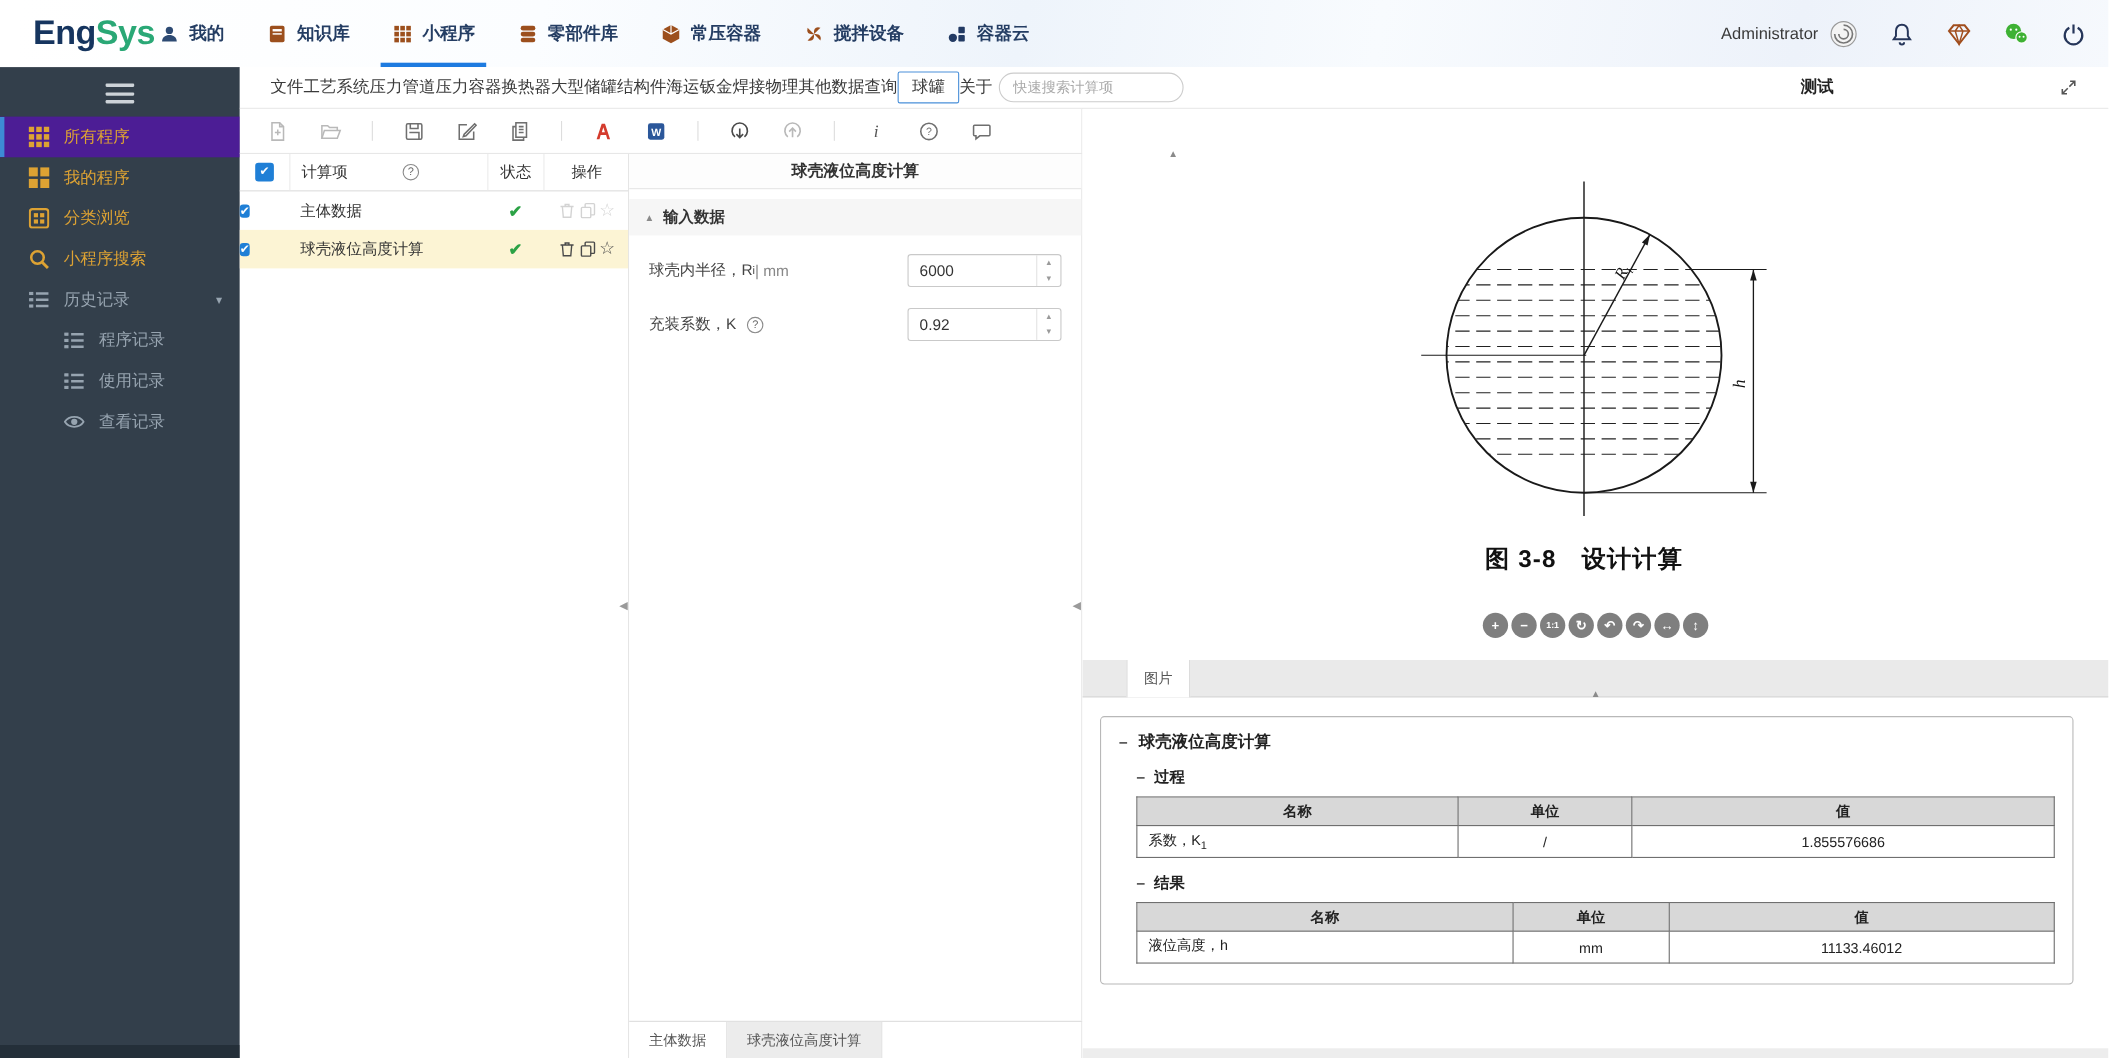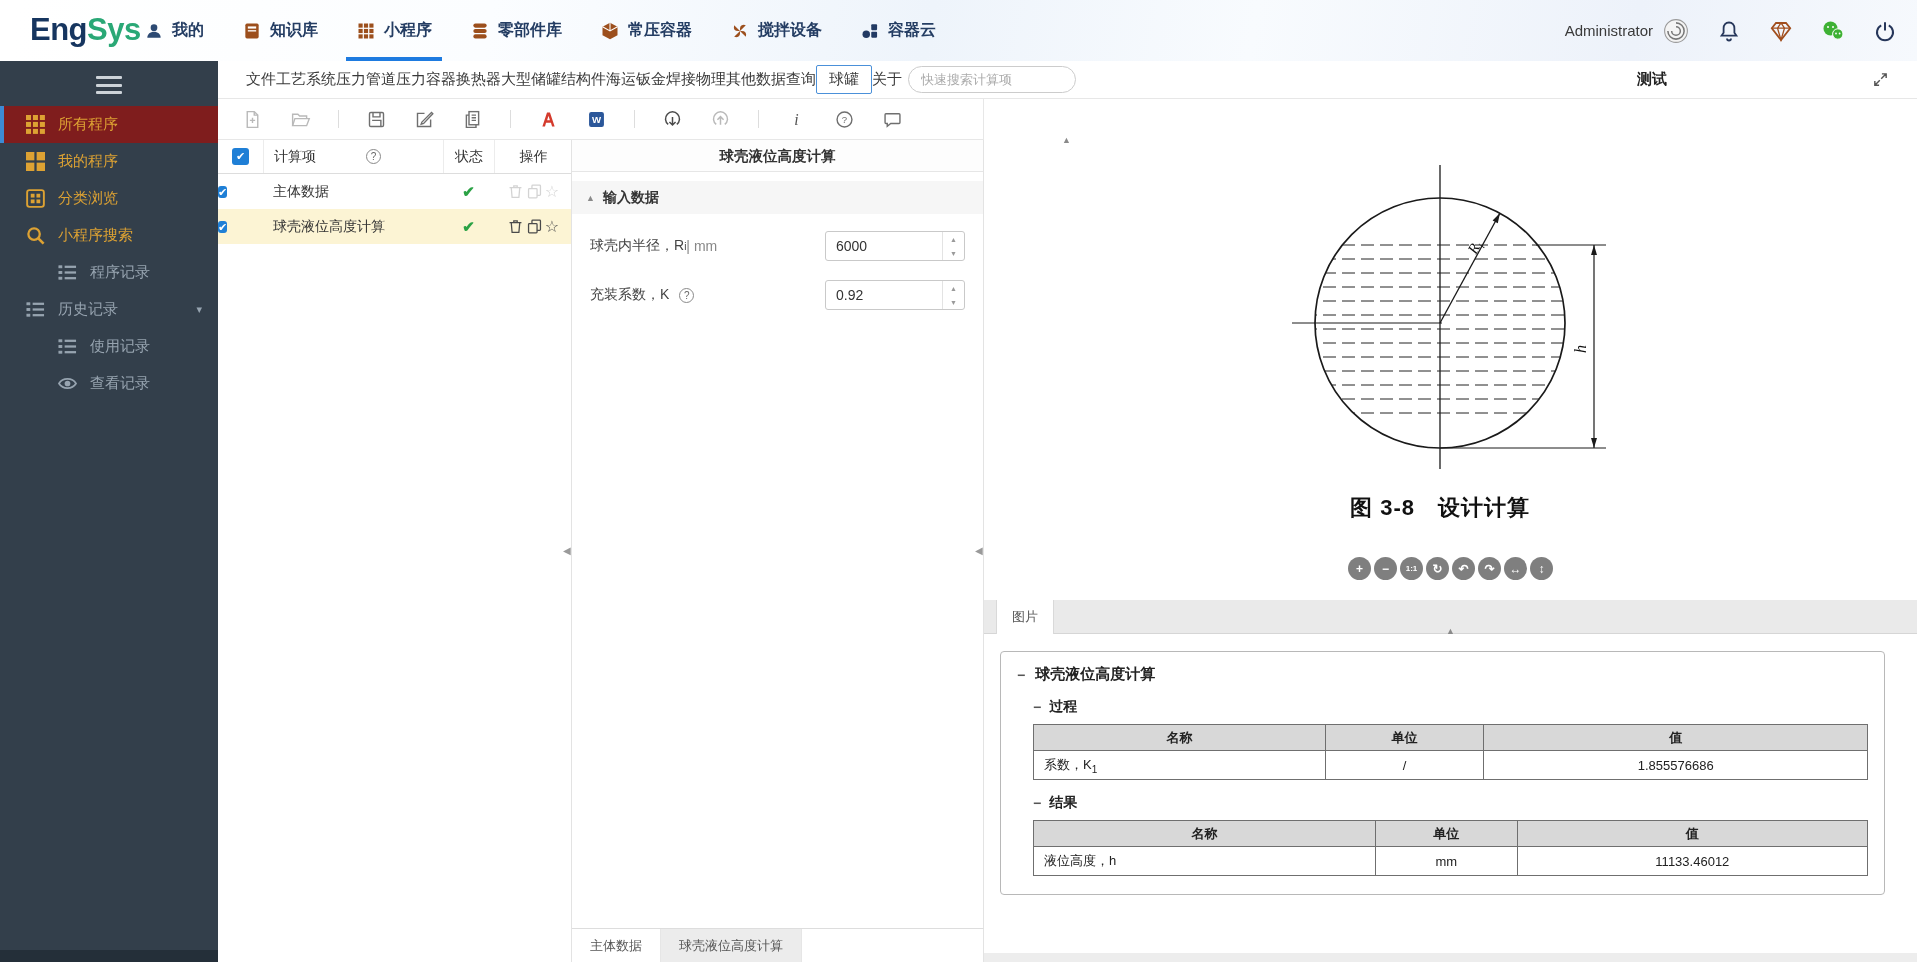--- a/index.html
+++ b/index.html
@@ -20,21 +20,21 @@
   .username { font-size:15px; color:#3a3a3a; }
   .tr-icon { width:24px; height:24px; cursor:pointer; }
   .avatar { width:26px; height:26px; margin-left:-18px; cursor:pointer; }
 
   
   #sidebar { position:absolute; top:61px; left:0; width:218px; bottom:0; background:#333f4b; }
   .burger { width:26px; margin:15px auto 12px; cursor:pointer; }
   .burger div { height:3px; background:#cdd3d8; margin:4.5px 0; border-radius:1px; }
   .side-item { height:37px; display:flex; align-items:center; padding:0 16px 0 26px; gap:13px; font-size:15px; color:#dda233; cursor:pointer; }
   .side-item .sicon { width:19px; height:19px; flex:none; color:#dda233; }
-  .side-item.active { background:#7f1d1d; box-shadow:inset 4px 0 0 #3d8bd4; }
+  .side-item.active { background:#4c1d95; box-shadow:inset 4px 0 0 #3d8bd4; }
   .side-item.muted, .side-item.muted .sicon { color:#97a4b0; }
   .side-item.child { padding-left:58px; }
   .chev { margin-left:auto; font-size:11px; color:#97a4b0; }
   #sidebar-bottom { position:absolute; bottom:0; left:0; right:0; height:12px; background:#242f39; }
 
   
   #tabsrow { position:absolute; top:61px; left:218px; right:0; height:38px; background:#fff; border-bottom:1px solid #e7e7e7; display:flex; align-items:center; padding-left:28px; font-size:15px; color:#3a3a3a; }
   .tab { cursor:pointer; white-space:nowrap; }
   .tab.active { border:1px solid #4a90d9; padding:4px 12px; border-radius:2px; }
   .quick-search { width:168px; height:27px; border:1px solid #ccc; border-radius:14px; padding:0 12px; font-size:13px; color:#666; margin-left:6px; outline:none; font-family:inherit; }
@@ -89,21 +89,21 @@
   .collapse-w { position:absolute; top:545px; font-size:10px; color:#9a9a9a; cursor:pointer; z-index:5; }
 
   
   #rightpanel { position:absolute; top:99px; left:984px; right:0; bottom:0; background:#fff; overflow:hidden; }
   .rp-top-arrow { position:absolute; top:36px; left:78px; font-size:9px; color:#8a8a8a; cursor:pointer; }
   #fig { position:absolute; left:280px; top:58px; width:380px; height:322px; }
   .fig-caption { position:absolute; top:394px; left:256px; width:400px; text-align:center; font-size:22px; font-weight:bold; color:#111; font-family:Liberation Sans, sans-serif; letter-spacing:1px; }
   .img-controls { position:absolute; top:458px; left:0; width:100%; display:flex; justify-content:center; gap:3px; }
   .ctrl-btn { width:23px; height:23px; border-radius:50%; background:#7f7f7f; color:#fff; font-size:12px; font-weight:bold; display:flex; align-items:center; justify-content:center; cursor:pointer; }
   .ctrl-btn.small { font-size:8px; }
-  .img-tabbar { position:absolute; top:501px; left:0; right:0; height:34px; background:#eaeaea; border-bottom:1px solid #d6d6d6; }
+  .img-tabbar { position:absolute; top:501px; left:0; right:0; height:34px; background:#eaeaea; border-bottom:1px solid #d6d6d6;padding-left:28px; }
   .img-tab { margin-left:12px; width:58px; height:34px; background:#fff; text-align:center; line-height:34px; font-size:13px; color:#555; border-left:1px solid #d9d9d9; border-right:1px solid #d9d9d9; cursor:pointer; }
   .rp-mid-arrow { position:absolute; top:527px; left:50%; transform:translateX(-50%); font-size:9px; color:#8a8a8a; cursor:pointer; }
 
   
   #results { position:absolute; top:552px; left:16px; width:885px; border:1px solid #b8b8b8; border-radius:4px; background:#fff; padding:13px 16px 18px; }
   .res-title { font-size:15px; font-weight:bold; color:#222; display:flex; gap:10px; align-items:center; }
   .minus { color:#555; font-size:14px; cursor:pointer; }
   .res-section { margin:14px 0 8px 16px; font-size:14px; font-weight:bold; color:#222; display:flex; gap:8px; align-items:center; }
   .res-table { margin-left:16px; width:calc(100% - 16px); border-collapse:collapse; font-size:13px; color:#222; table-layout:fixed; }
   .res-table th, .res-table td { border:1px solid #6f6f6f; text-align:center; }
@@ -253,42 +253,42 @@
         </svg>
       <span>分类浏览</span>
     </div>
     <div class="side-item">
       <svg class="sicon" viewBox="0 0 20 20">
           <circle cx="8.5" cy="8.5" r="6" fill="none" stroke="currentColor" stroke-width="2.4"></circle>
           <line x1="13" y1="13" x2="18.5" y2="18.5" stroke="currentColor" stroke-width="2.8"></line>
         </svg>
       <span>小程序搜索</span>
     </div>
+    <div class="side-item muted">
+      <svg class="sicon" viewBox="0 0 20 20" stroke="currentColor">
+          <line x1="7" y1="4" x2="19" y2="4" stroke-width="2.4"></line>
+          <line x1="7" y1="10" x2="19" y2="10" stroke-width="2.4"></line>
+          <line x1="7" y1="16" x2="19" y2="16" stroke-width="2.4"></line>
+          <rect x="1" y="3" width="3" height="2" fill="currentColor"></rect>
+          <rect x="1" y="9" width="3" height="2" fill="currentColor"></rect>
+          <rect x="1" y="15" width="3" height="2" fill="currentColor"></rect>
+        </svg>
+      <span>历史记录</span>
+      <span class="chev">▾</span>
+    </div>
     <div class="side-item muted child">
       <svg class="sicon" viewBox="0 0 20 20" stroke="currentColor">
           <line x1="7" y1="4" x2="19" y2="4" stroke-width="2.4"></line>
           <line x1="7" y1="10" x2="19" y2="10" stroke-width="2.4"></line>
           <line x1="7" y1="16" x2="19" y2="16" stroke-width="2.4"></line>
           <rect x="1" y="3" width="3" height="2" fill="currentColor"></rect>
           <rect x="1" y="9" width="3" height="2" fill="currentColor"></rect>
           <rect x="1" y="15" width="3" height="2" fill="currentColor"></rect>
         </svg>
       <span>程序记录</span>
-    </div>
-    <div class="side-item muted">
-      <svg class="sicon" viewBox="0 0 20 20" stroke="currentColor">
-          <line x1="7" y1="4" x2="19" y2="4" stroke-width="2.4"></line>
-          <line x1="7" y1="10" x2="19" y2="10" stroke-width="2.4"></line>
-          <line x1="7" y1="16" x2="19" y2="16" stroke-width="2.4"></line>
-          <rect x="1" y="3" width="3" height="2" fill="currentColor"></rect>
-          <rect x="1" y="9" width="3" height="2" fill="currentColor"></rect>
-          <rect x="1" y="15" width="3" height="2" fill="currentColor"></rect>
-        </svg>
-      <span>历史记录</span>
-      <span class="chev">▾</span>
     </div>
     <div class="side-item muted child">
       <svg class="sicon" viewBox="0 0 20 20" stroke="currentColor">
           <line x1="7" y1="4" x2="19" y2="4" stroke-width="2.4"></line>
           <line x1="7" y1="10" x2="19" y2="10" stroke-width="2.4"></line>
           <line x1="7" y1="16" x2="19" y2="16" stroke-width="2.4"></line>
           <rect x="1" y="3" width="3" height="2" fill="currentColor"></rect>
           <rect x="1" y="9" width="3" height="2" fill="currentColor"></rect>
           <rect x="1" y="15" width="3" height="2" fill="currentColor"></rect>
         </svg>

